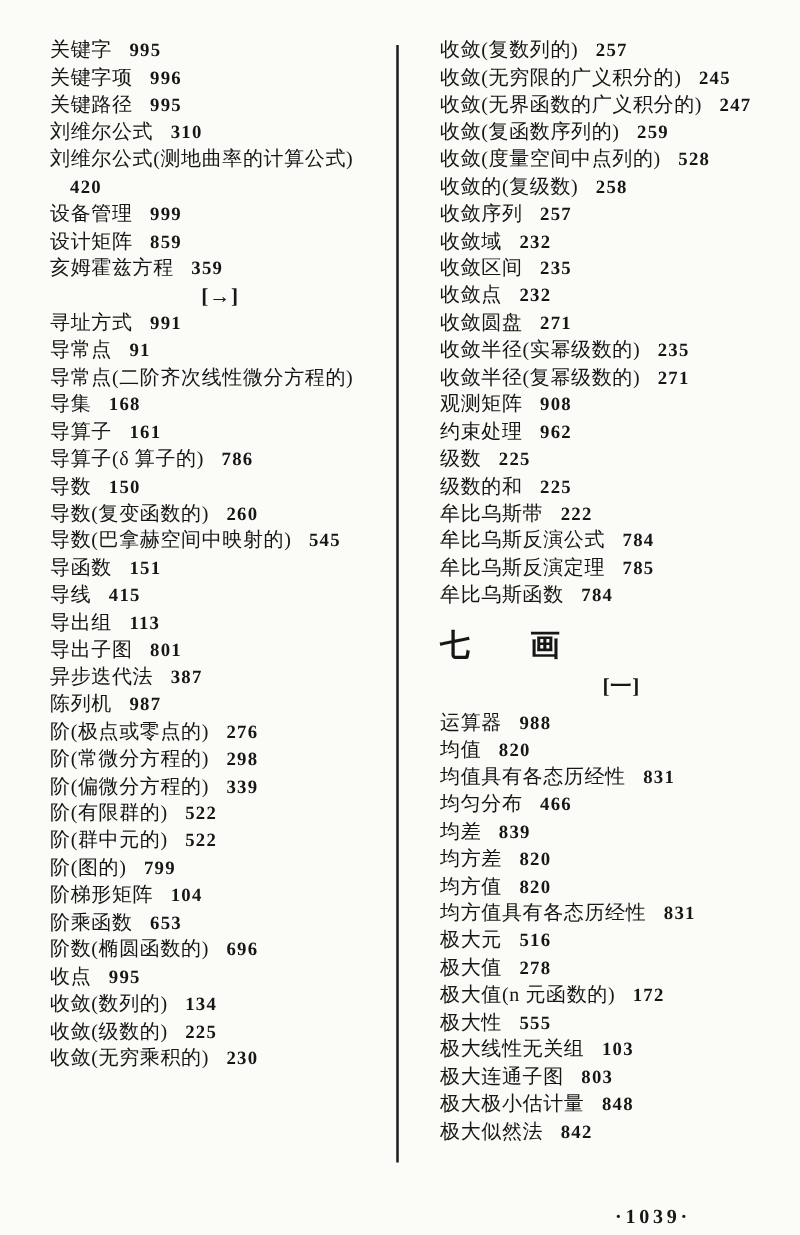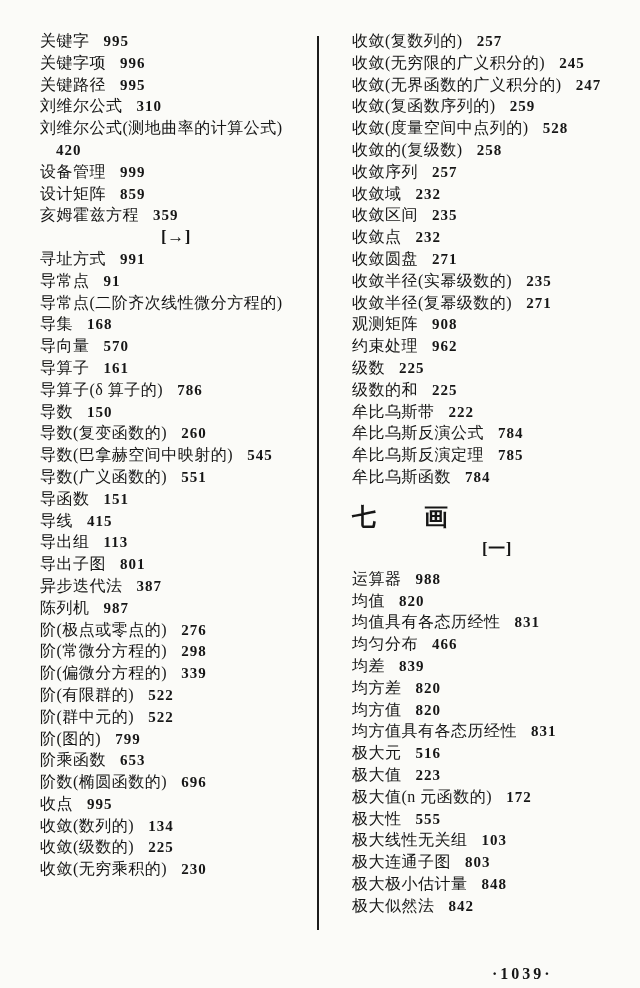--- a/index.html
+++ b/index.html
@@ -80,39 +80,38 @@
       <div class="line entry"><span class="term">刘维尔公式(测地曲率的计算公式)</span></div>
       <div class="line cont"><span class="pg">420</span></div>
       <div class="line entry"><span class="term">设备管理</span><span class="pg">999</span></div>
       <div class="line entry"><span class="term">设计矩阵</span><span class="pg">859</span></div>
       <div class="line entry"><span class="term">亥姆霍兹方程</span><span class="pg">359</span></div>
       <div class="line marker">[→]</div>
       <div class="line entry"><span class="term">寻址方式</span><span class="pg">991</span></div>
       <div class="line entry"><span class="term">导常点</span><span class="pg">91</span></div>
       <div class="line entry"><span class="term">导常点(二阶齐次线性微分方程的)</span></div>
       <div class="line entry"><span class="term">导集</span><span class="pg">168</span></div>
-      <div class="line entry"><span class="term">导向量</span><span class="pg">570</span></div>
       <div class="line entry"><span class="term">导算子</span><span class="pg">161</span></div>
       <div class="line entry"><span class="term">导算子(δ 算子的)</span><span class="pg">786</span></div>
       <div class="line entry"><span class="term">导数</span><span class="pg">150</span></div>
       <div class="line entry"><span class="term">导数(复变函数的)</span><span class="pg">260</span></div>
       <div class="line entry"><span class="term">导数(巴拿赫空间中映射的)</span><span class="pg">545</span></div>
-      <div class="line entry"><span class="term">导数(广义函数的)</span><span class="pg">551</span></div>
       <div class="line entry"><span class="term">导函数</span><span class="pg">151</span></div>
       <div class="line entry"><span class="term">导线</span><span class="pg">415</span></div>
       <div class="line entry"><span class="term">导出组</span><span class="pg">113</span></div>
       <div class="line entry"><span class="term">导出子图</span><span class="pg">801</span></div>
       <div class="line entry"><span class="term">异步迭代法</span><span class="pg">387</span></div>
       <div class="line entry"><span class="term">陈列机</span><span class="pg">987</span></div>
       <div class="line entry"><span class="term">阶(极点或零点的)</span><span class="pg">276</span></div>
       <div class="line entry"><span class="term">阶(常微分方程的)</span><span class="pg">298</span></div>
       <div class="line entry"><span class="term">阶(偏微分方程的)</span><span class="pg">339</span></div>
       <div class="line entry"><span class="term">阶(有限群的)</span><span class="pg">522</span></div>
       <div class="line entry"><span class="term">阶(群中元的)</span><span class="pg">522</span></div>
       <div class="line entry"><span class="term">阶(图的)</span><span class="pg">799</span></div>
+      <div class="line entry"><span class="term">阶梯形矩阵</span><span class="pg">104</span></div>
       <div class="line entry"><span class="term">阶乘函数</span><span class="pg">653</span></div>
       <div class="line entry"><span class="term">阶数(椭圆函数的)</span><span class="pg">696</span></div>
       <div class="line entry"><span class="term">收点</span><span class="pg">995</span></div>
       <div class="line entry"><span class="term">收敛(数列的)</span><span class="pg">134</span></div>
       <div class="line entry"><span class="term">收敛(级数的)</span><span class="pg">225</span></div>
       <div class="line entry"><span class="term">收敛(无穷乘积的)</span><span class="pg">230</span></div>
     </div>
   <div class="divider"></div>
   <div class="col col-right" id="col-right">
       <div class="line entry"><span class="term">收敛(复数列的)</span><span class="pg">257</span></div>
@@ -140,21 +139,21 @@
       <div class="line marker sub-after-heading">[一]</div>
       <div class="line entry"><span class="term">运算器</span><span class="pg">988</span></div>
       <div class="line entry"><span class="term">均值</span><span class="pg">820</span></div>
       <div class="line entry"><span class="term">均值具有各态历经性</span><span class="pg">831</span></div>
       <div class="line entry"><span class="term">均匀分布</span><span class="pg">466</span></div>
       <div class="line entry"><span class="term">均差</span><span class="pg">839</span></div>
       <div class="line entry"><span class="term">均方差</span><span class="pg">820</span></div>
       <div class="line entry"><span class="term">均方值</span><span class="pg">820</span></div>
       <div class="line entry"><span class="term">均方值具有各态历经性</span><span class="pg">831</span></div>
       <div class="line entry"><span class="term">极大元</span><span class="pg">516</span></div>
-      <div class="line entry"><span class="term">极大值</span><span class="pg">223</span></div>
+      <div class="line entry"><span class="term">极大值</span><span class="pg">278</span></div>
       <div class="line entry"><span class="term">极大值(n 元函数的)</span><span class="pg">172</span></div>
       <div class="line entry"><span class="term">极大性</span><span class="pg">555</span></div>
       <div class="line entry"><span class="term">极大线性无关组</span><span class="pg">103</span></div>
       <div class="line entry"><span class="term">极大连通子图</span><span class="pg">803</span></div>
       <div class="line entry"><span class="term">极大极小估计量</span><span class="pg">848</span></div>
       <div class="line entry"><span class="term">极大似然法</span><span class="pg">842</span></div>
     </div>
   <div class="page-number">·1039·</div>
 </div>
 

